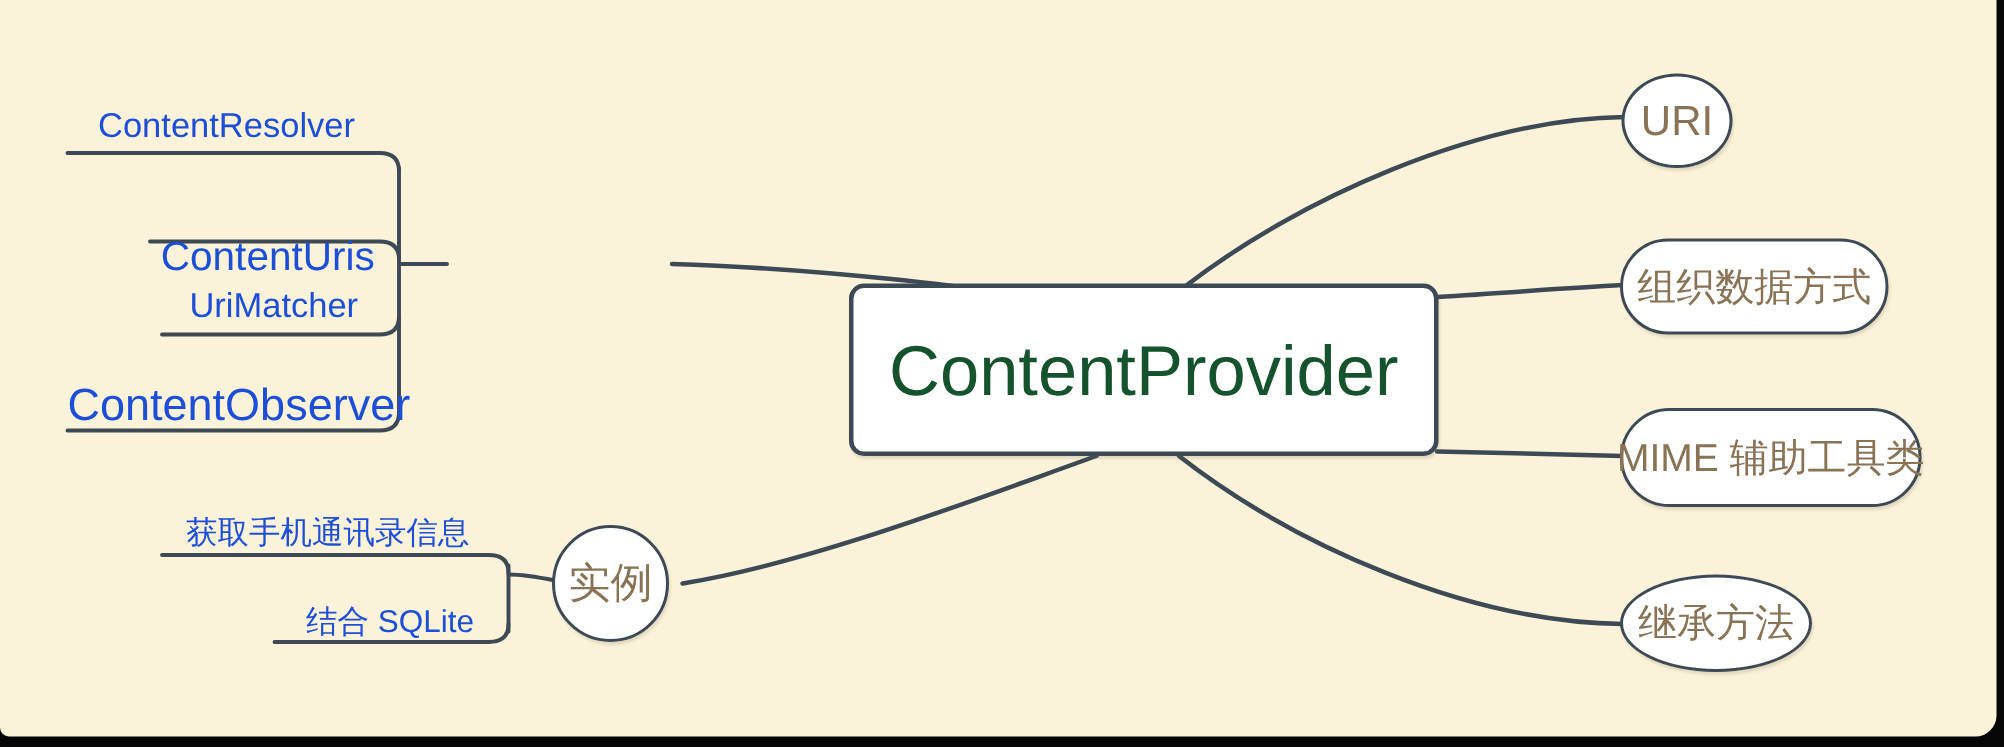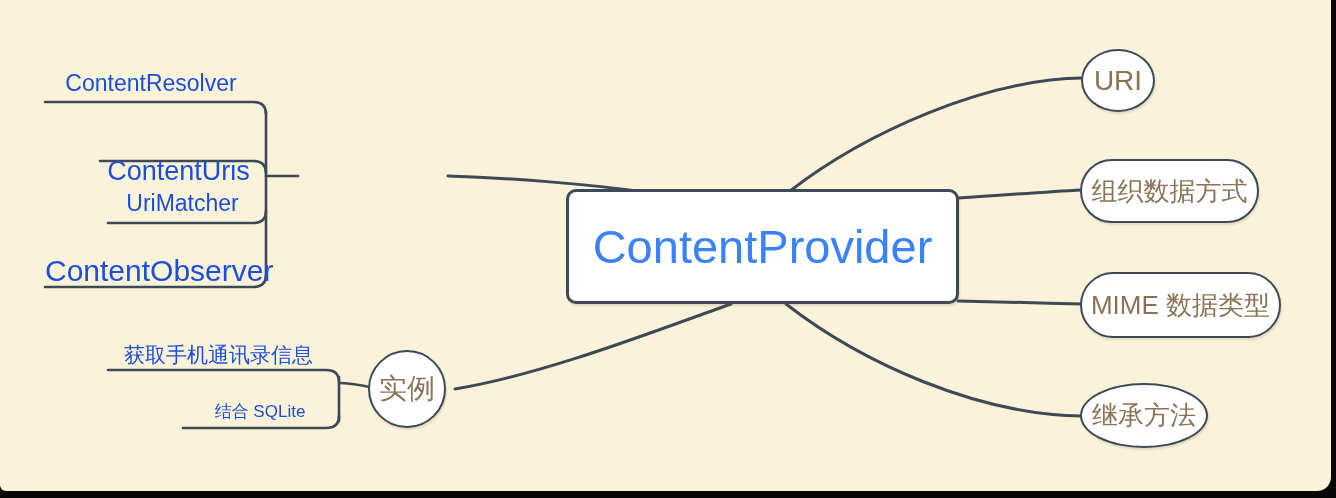--- a/index.html
+++ b/index.html
@@ -23,39 +23,39 @@
   .node{
     position:absolute;z-index:2;
     background:#ffffff;
     border:2px solid #3e4956;
     color:#8a7355;
     display:flex;align-items:center;justify-content:center;
     white-space:nowrap;box-sizing:border-box;
     box-shadow:1px 2px 2px rgba(110,100,70,0.18);
     cursor:default;
   }
-  .n-central{left:566px;top:189px;width:393px;height:115px;border-radius:10px;border-width:3px;font-size:47px;color:#3b82f6;}
+  .n-central{left:566px;top:189px;width:393px;height:115px;border-radius:10px;border-width:3px;font-size:47px;color:#14532d;}
   .n-helper {left:294px;top:143px;width:155px;height:66px;border-radius:33px;font-size:27px;}
   .n-uri    {left:1081px;top:49px;width:74px;height:63px;border-radius:50%;font-size:28px;}
   .n-organize{left:1080px;top:159px;width:179px;height:64px;border-radius:32px;font-size:26px;}
   .n-mime   {left:1080px;top:272px;width:201px;height:66px;border-radius:33px;font-size:26px;}
   .n-inherit{left:1080px;top:383px;width:128px;height:65px;border-radius:50%/50%;font-size:26px;text-align:right;}
   .n-example{left:368px;top:350px;width:78px;height:78px;border-radius:50%;font-size:28px;}
 
   .leaf{
     position:absolute;z-index:2;
     color:#1d4ed8;text-align:center;white-space:nowrap;
     cursor:default;
   }
   .l-cr      {left:45px; top:70px; width:212px;font-size:23px;}
   .l-cu      {left:100px;top:129px;width:157px;font-size:27px;margin-top:27px;}
   .l-um      {left:108px;top:190px;width:149px;font-size:23px;}
   .l-co      {left:45px; top:254px;width:212px;font-size:30px;}
   .l-contacts{left:100px;top:341px;width:237px;font-size:21px;}
-  .l-sqlite  {left:183px;top:400px;width:154px;font-size:17px;}
+  .l-sqlite  {left:183px;top:400px;width:154px;font-size:21px;}
 </style>
 </head>
 <body>
 
 <div class="canvas">
 
   <svg class="edges" width="1336" height="498" viewBox="0 0 1336 498" aria-hidden="true">
 
     <path d="M45,102 H253 Q266,102 266,114"></path>
     <path d="M100,161 H253 Q266,161 266,173"></path>
@@ -76,21 +76,21 @@
     <path class="main" d="M786,304 C862,363 978,415 1082,416"></path>
     <path class="main" d="M731,304 C655,331 542,375 455,389"></path>
   </svg>
 
   <div class="node n-central">ContentProvider</div>
 
   <div class="node n-example">实例</div>
 
   <div class="node n-uri">URI</div>
   <div class="node n-organize">组织数据方式</div>
-  <div class="node n-mime">MIME 数据类型</div>
+  <div class="node n-mime">MIME 辅助工具类</div>
   <div class="node n-inherit">继承方法</div>
 
   <div class="leaf l-cr">ContentResolver</div>
   <div class="leaf l-cu">ContentUris</div>
   <div class="leaf l-um">UriMatcher</div>
   <div class="leaf l-co">ContentObserver</div>
 
   <div class="leaf l-contacts">获取手机通讯录信息</div>
   <div class="leaf l-sqlite">结合 SQLite</div>
 

